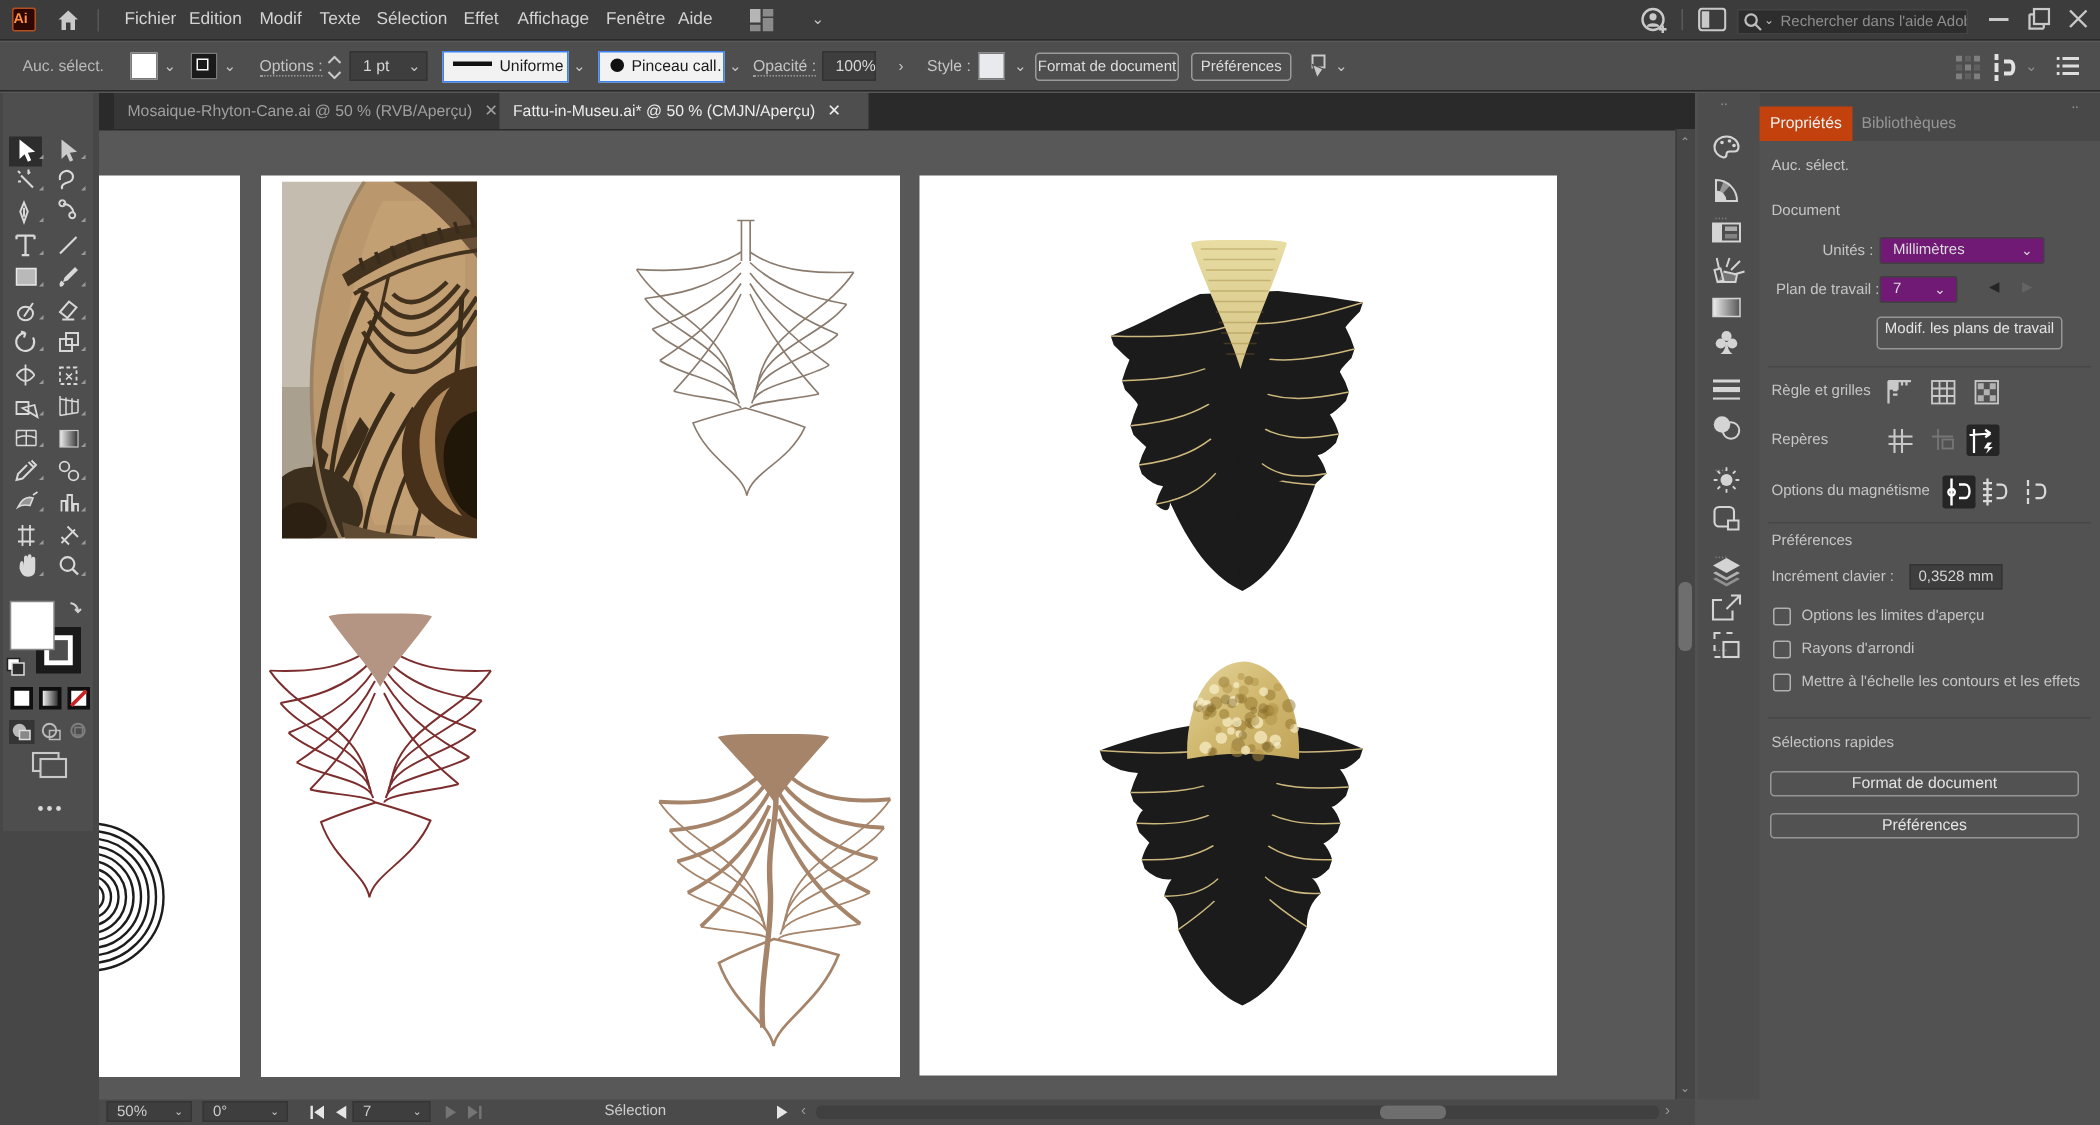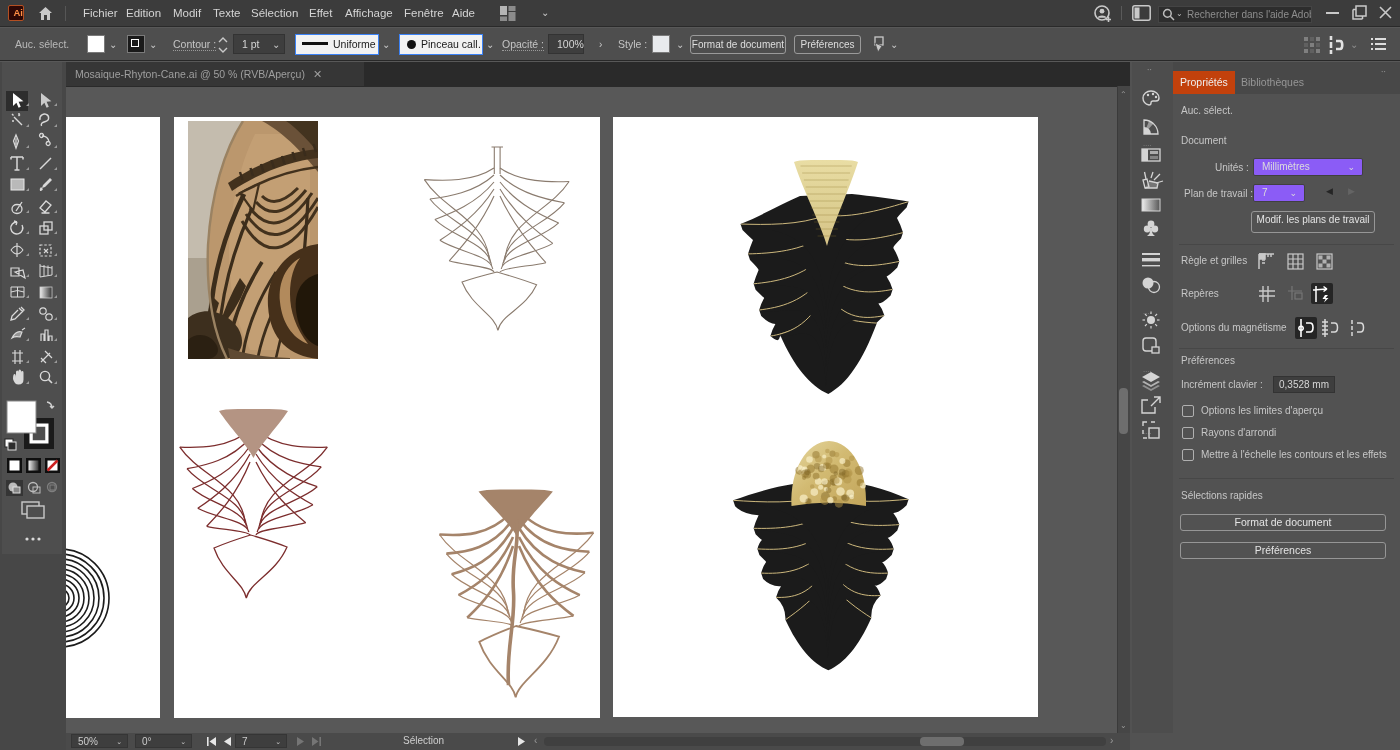--- a/index.html
+++ b/index.html
@@ -6,21 +6,21 @@
   font-family:"Liberation Sans", sans-serif; -webkit-font-smoothing:antialiased; }
 .abs { position:absolute; }
 #app { position:relative; width:1400px; height:750px; }
 
 
 #menubar { position:absolute; left:0; top:0; width:1400px; height:27px; background:#3c3c3c;
   border-bottom:1px solid #2a2a2a; color:#d4d4d4; font-size:11.5px; }
 #menubar .menu { position:absolute; top:7px; }
 #ailogo { position:absolute; left:8px; top:5px; width:16px; height:16px; background:#2e0805;
   border:1px solid #b44f22; border-radius:2px; color:#ff8f45; font-size:9.5px; font-weight:bold;
-  text-align:right; line-height:14px; }
+  text-align:left; line-height:14px; }
 
 
 #ctrlbar { position:absolute; left:0; top:28px; width:1400px; height:33px; background:#4e4e4e;
   color:#c5c5c5; font-size:10.5px; border-bottom:1px solid #282828; }
 .cb { position:absolute; top:0; height:33px; line-height:33px; }
 .swatch { position:absolute; top:7px; width:18px; height:18px; border:1px solid #7a7a7a; }
 .chev { color:#c9c9c9; font-size:10px; }
 .dotted { border-bottom:1px dotted #9a9a9a; padding-bottom:0px; }
 .darkbox { position:absolute; top:6px; height:20px; background:#3e3e3e; border:1px solid #333;
   color:#d6d6d6; line-height:18px; padding-left:8px; font-size:10.5px; }
@@ -45,21 +45,21 @@
 
 #canvas { position:absolute; left:66px; top:86px; width:1064px; height:647px; background:#585858; }
 
 
 #dock { position:absolute; left:1130px; top:62px; width:270px; height:688px; background:#525252; }
 #iconstrip { position:absolute; left:2px; top:0; width:41px; height:671px; background:#4d4d4d; }
 #propspanel { position:absolute; left:43px; top:0; width:227px; height:688px; background:#525252;
   color:#c9c9c9; font-size:10px; }
 .ptab { position:absolute; top:9px; height:23px; line-height:23px; padding:0 7px; font-size:10.5px; }
 .plabel { position:absolute; color:#c6c6c6; }
-.pselect { position:absolute; background:#8b5cf6; border:1px solid #404040; border-radius:2px;
+.pselect { position:absolute; background:#701a75; border:1px solid #404040; border-radius:2px;
   color:#dcdcdc; line-height:16px; padding-left:8px; white-space:nowrap; font-size:10px; }
 .pbtn { position:absolute; border:1px solid #969696; border-radius:3px; color:#e4e4e4;
   text-align:center; }
 .checkbox { position:absolute; width:12px; height:12px; border:1.5px solid #b0b0b0; border-radius:2px; background:transparent; }
 
 
 #statusbar { position:absolute; left:66px; top:733px; width:1064px; height:17px; background:#4a4a4a;
   color:#cccccc; font-size:10px; }
 .sbox { position:absolute; top:1px; height:14px; background:#3e3e3e; border:1px solid #353535;
   line-height:13px; padding-left:6px; font-size:10px; }
@@ -116,21 +116,21 @@
 <path d="M1 1 L12 12 M12 1 L1 12" stroke="#c9c9c9" stroke-width="1.6"></path>
       </svg>
 </div>
 <div id="ctrlbar">
 <div class="cb" style="left:15px;color:#b9b9b9">Auc. sélect.</div>
 <div class="swatch" style="left:87px;background:#fff"></div>
 <div class="cb chev" style="left:109px">⌄</div>
 <div class="swatch" style="left:127px;background:#1a1a1a"></div>
 <div class="abs" style="left:131px;top:11px;width:8px;height:8px;border:1.6px solid #fff"></div>
 <div class="cb chev" style="left:149px">⌄</div>
-<div class="cb" style="left:173px"><span class="dotted">Contour :</span></div>
+<div class="cb" style="left:173px"><span class="dotted">Options :</span></div>
 <svg class="abs" style="left:218px;top:9px" width="10" height="16" viewBox="0 0 10 16">
 <path d="M1 5 L5 1 L9 5" fill="none" stroke="#c9c9c9" stroke-width="1.4"></path>
 <path d="M1 11 L5 15 L9 11" fill="none" stroke="#c9c9c9" stroke-width="1.4"></path>
       </svg>
 <div class="darkbox" style="left:233px;width:52px">1 pt</div>
 <div class="cb chev" style="left:272px">⌄</div>
 <div class="litebox" style="left:295px;width:84px">
 <span style="display:inline-block;width:26px;height:3px;background:#111;margin:0 5px 3px 6px"></span>Uniforme</div>
 <div class="cb chev" style="left:382px">⌄</div>
 <div class="litebox" style="left:399px;width:84px">
@@ -171,21 +171,22 @@
 <rect x="0" y="5" width="2" height="2" fill="#ddd"></rect>
         <rect x="4" y="5" width="11" height="2" fill="#ddd"></rect>
 <rect x="0" y="10" width="2" height="2" fill="#ddd"></rect>
         <rect x="4" y="10" width="11" height="2" fill="#ddd"></rect>
       </svg>
 </div>
 <div id="tabbar">
 <div class="lheader">
         <div style="position:absolute;left:22px;top:1px;color:#8a8a8a;font-size:9px;letter-spacing:1px">‥</div>
       </div>
-<div class="tab inactive" style="left:66px;width:298px">Mosaique-Rhyton-Cane.ai @ 50 % (RVB/Aperçu)<span class="x">✕</span></div>
+<div class="tab inactive" style="left:76px;width:298px">Mosaique-Rhyton-Cane.ai @ 50 % (RVB/Aperçu)<span class="x">✕</span></div>
+<div class="tab active" style="left:333px;width:246px">Fattu-in-Museu.ai* @ 50 % (CMJN/Aperçu)<span class="x">✕</span></div>
 </div>
 <div id="canvas">
 <div class="abs" style="left:0;top:0;width:1064px;height:1px;background:#2a2a2a"></div>
 <svg width="1064" height="647" viewBox="66 86 1064 647">
 <defs>
 <clipPath id="clipA">
             <rect x="66" y="117" width="94" height="601"></rect>
           </clipPath>
 <clipPath id="clipPhoto">
             <rect x="188" y="121" width="130" height="238"></rect>

